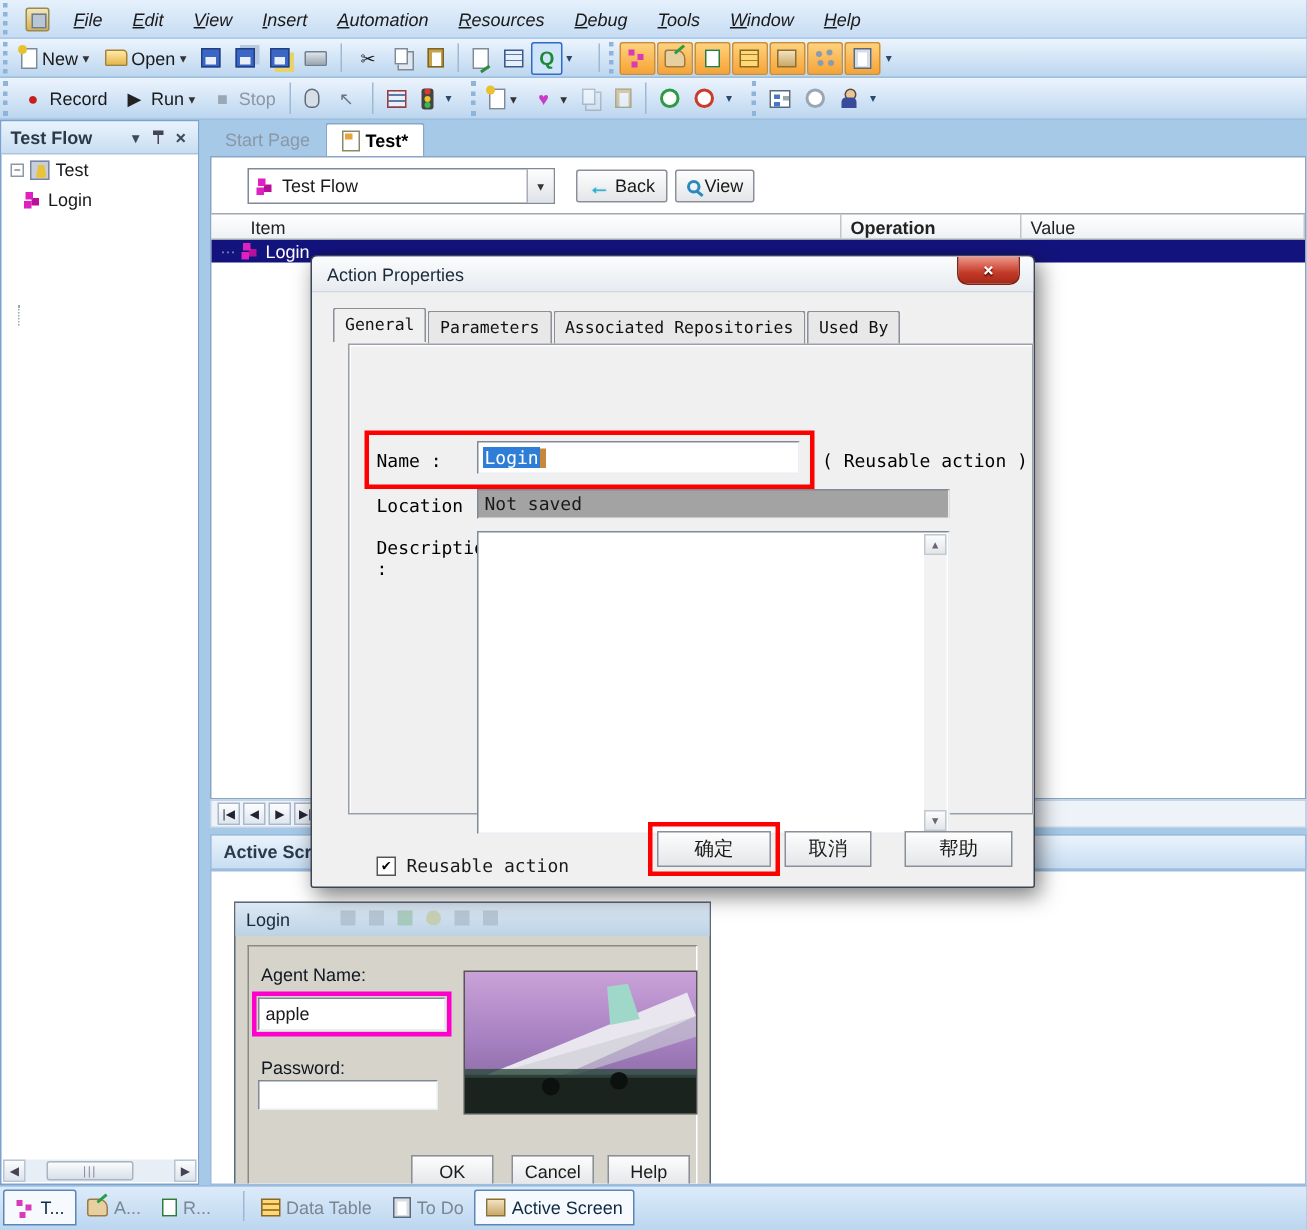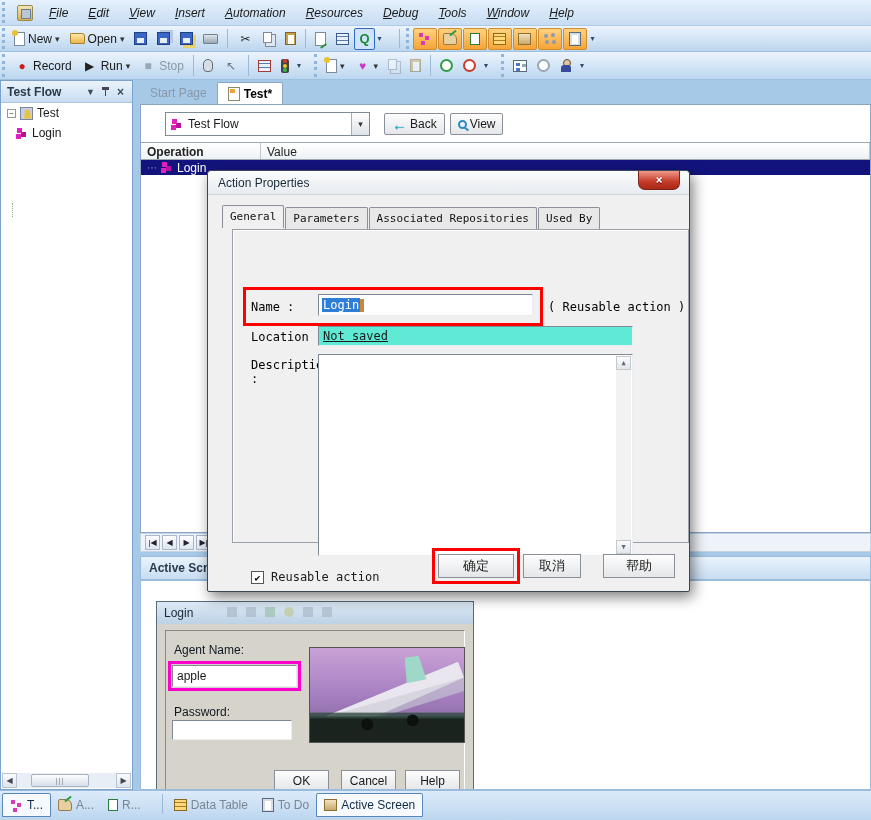--- a/index.html
+++ b/index.html
@@ -142,21 +142,21 @@
   .dlgtabs { position:absolute; left:14px; top:36px; display:flex; font-size:11px; }
   .dlgtab { padding:4px 7px 3px; border:1px solid #8a8f99; border-bottom:none; background:#e8e8e8; border-radius:2px 2px 0 0; margin-right:1px; color:#111; }
   .dlgtab.active { background:#f0f0f0; position:relative; top:-2px; padding-bottom:5px; }
   #tabpage { position:absolute; left:12px; top:58px; width:457px; height:314px; border:1px solid #9aa0a8; box-shadow:inset 1px 1px 0 #fff; background:#f0f0f0;margin-left:12px; }
   .dlglabel { position:absolute; font-size:12px; color:#000; }
   .redbox { position:absolute; border:3px solid #ff0000; }
   #redbox-name { left:10px; top:57px; width:300px; height:39px; }
   #name-input { position:absolute; left:85px; top:64px; width:215px; height:22px; display:flex; align-items:center; padding-left:3px; }
   #name-input .sel { background:#2e7ed8; color:#fff; padding:0 1px; }
   #name-input .tcaret { width:4px; height:13px; background:#c8883c; }
-  #loc-input { position:absolute; left:85px; top:96px; width:315px; height:20px; background:#5eead4; display:flex; align-items:center; padding-left:4px;text-decoration:underline; }
+  #loc-input { position:absolute; left:85px; top:96px; width:315px; height:20px; background:#a3a3a3; display:flex; align-items:center; padding-left:4px; }
   #desc-box { position:absolute; left:85px; top:124px; width:315px; height:202px; }
   #desc-scroll { position:absolute; right:1px; top:1px; bottom:1px; width:15px; background:#f2f2f2; display:flex; flex-direction:column; justify-content:space-between; }
   .scr2 { height:14px; font-size:7px; display:flex; align-items:center; justify-content:center; color:#667; background:linear-gradient(#fcfcfd,#e2e6ea); border:1px solid #c2c8ce; }
   #chkrow { position:absolute; left:18px; top:340px; display:flex; align-items:center; gap:7px; }
   #chkbox { width:13px; height:13px; background:#fff; border:1px solid #555; font-size:10px; line-height:11px; text-align:center; color:#000; }
   .dlgbtn { position:absolute; top:383px; height:24px; width:76px; font-size:13px; font-family:"DejaVu Sans Mono","Liberation Mono",monospace, sans-serif; }
   #redbox-ok { left:224px; top:377px; width:88px; height:36px; }
   
   #bottombar { position:absolute; left:0; top:790px; width:871px; height:30px; background:linear-gradient(#dcebfa,#bcd6ef); border-top:1px solid #9cbcdd; display:flex; align-items:flex-start; }
   .btab { height:24px; margin-top:2px; display:flex; align-items:center; gap:4px; padding:0 7px; color:#7a8694; }
@@ -386,20 +386,21 @@
     <span id="back-btn" class="btn tbbtn">
       <span class="backarrow">←</span>
       <span>Back</span>
     </span>
     <span id="show-btn" class="btn tbbtn">
       <span class="magnifier"></span>
       <span>View</span>
     </span>
   </div>
   <div id="kv-table-header">
+    <span class="hc c-item">Item</span>
     <span class="hc c-op">Operation</span>
     <span class="hc c-val">Value</span>
   </div>
   <div id="kv-selrow">
     <span class="dots">⋯</span>
     <span class="icon-action"></span>
     <span>Login</span>
   </div>
   <span class="colsep" style="left:420px"></span>
   <span class="colsep" style="left:540px"></span>

